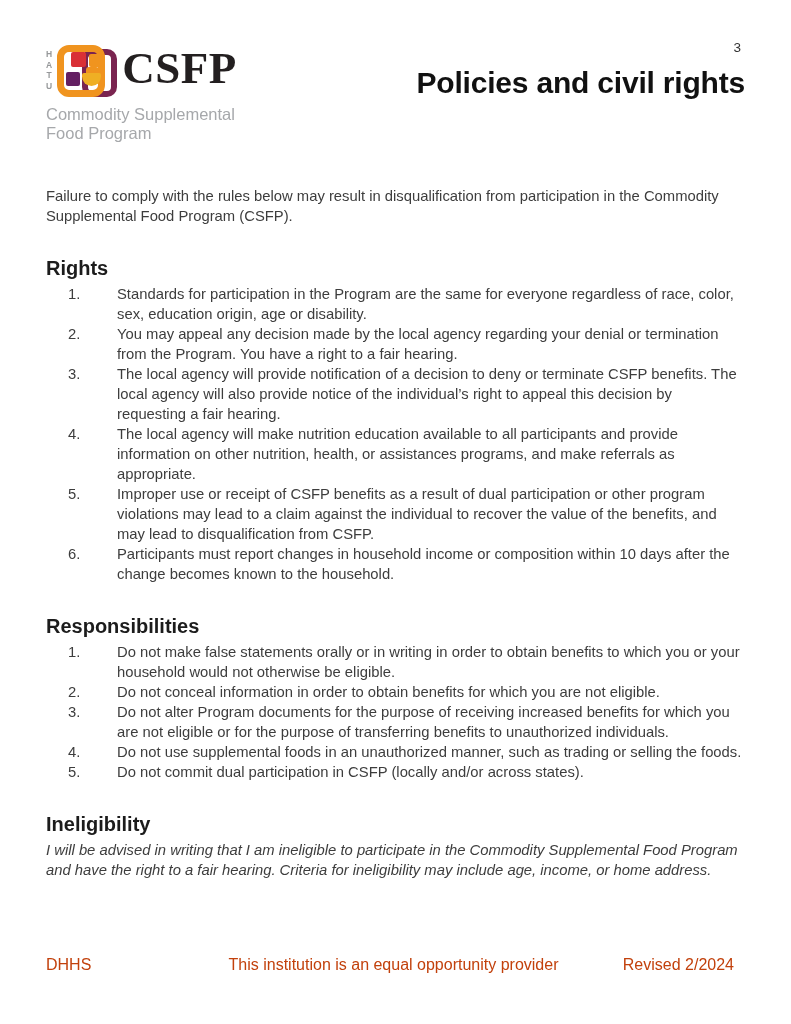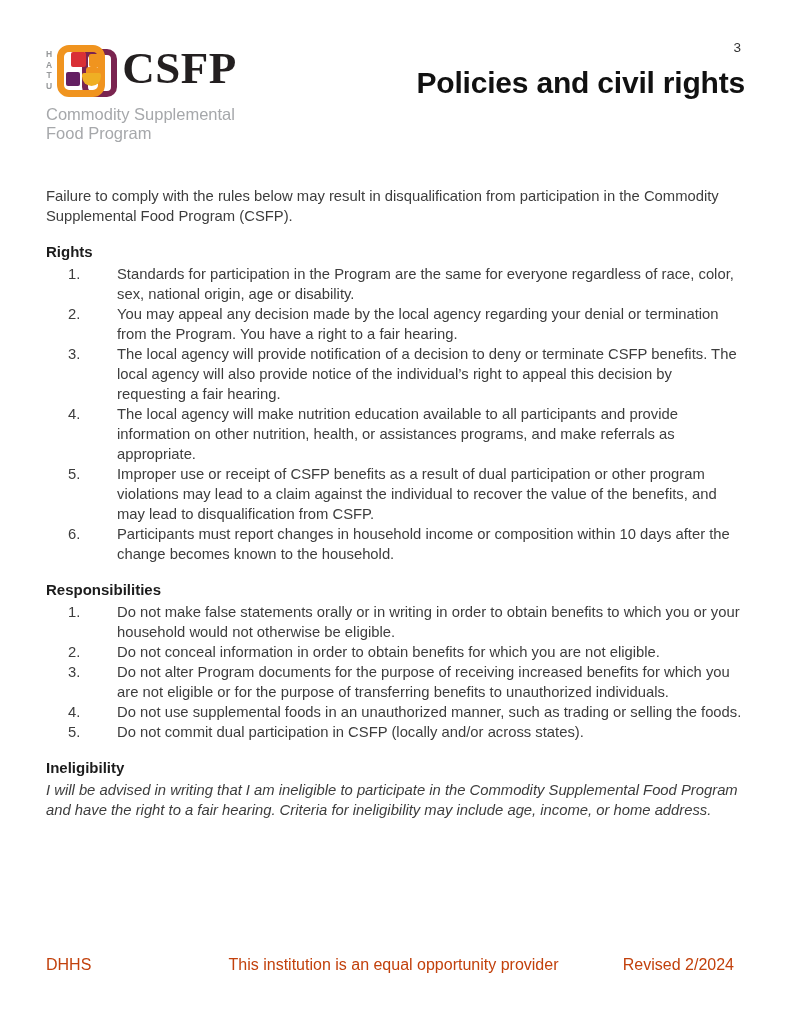--- a/index.html
+++ b/index.html
@@ -94,24 +94,24 @@
     line-height: 1.1;
   }
 
   
   .intro {
     margin-top: 42px;
     font-size: 14.8px;
     line-height: 20px;
   }
   .section-heading {
-    font-size: 15px;
+    font-size: 20px;
     font-weight: 700;
     color: #1c1c1c;
-    margin: 17px 0 4px 0;
+    margin: 31px 0 4px 0;
   }
   .numlist { }
   .numlist-item {
     display: flex;
     font-size: 14.8px;
     line-height: 20px;
   }
   .numlist-num {
     margin-left: 22px;
     width: 49px;
@@ -174,21 +174,21 @@
   </div>
 
   <p class="intro">Failure to comply with the rules below may result in disqualification from participation in the Commodity Supplemental Food Program (CSFP).</p>
 
   <div>
     <div class="section-heading">Rights</div>
     <div class="numlist">
 
         <div class="numlist-item">
           <span class="numlist-num">1.</span>
-          <span class="numlist-text">Standards for participation in the Program are the same for everyone regardless of race, color, sex, national origin, age or disability.</span>
+          <span class="numlist-text">Standards for participation in the Program are the same for everyone regardless of race, color, sex, education origin, age or disability.</span>
         </div>
 
         <div class="numlist-item">
           <span class="numlist-num">2.</span>
           <span class="numlist-text">You may appeal any decision made by the local agency regarding your denial or termination from the Program. You have a right to a fair hearing.</span>
         </div>
 
         <div class="numlist-item">
           <span class="numlist-num">3.</span>
           <span class="numlist-text">The local agency will provide notification of a decision to deny or terminate CSFP benefits. The local agency will also provide notice of the individual’s right to appeal this decision by requesting a fair hearing.</span>

